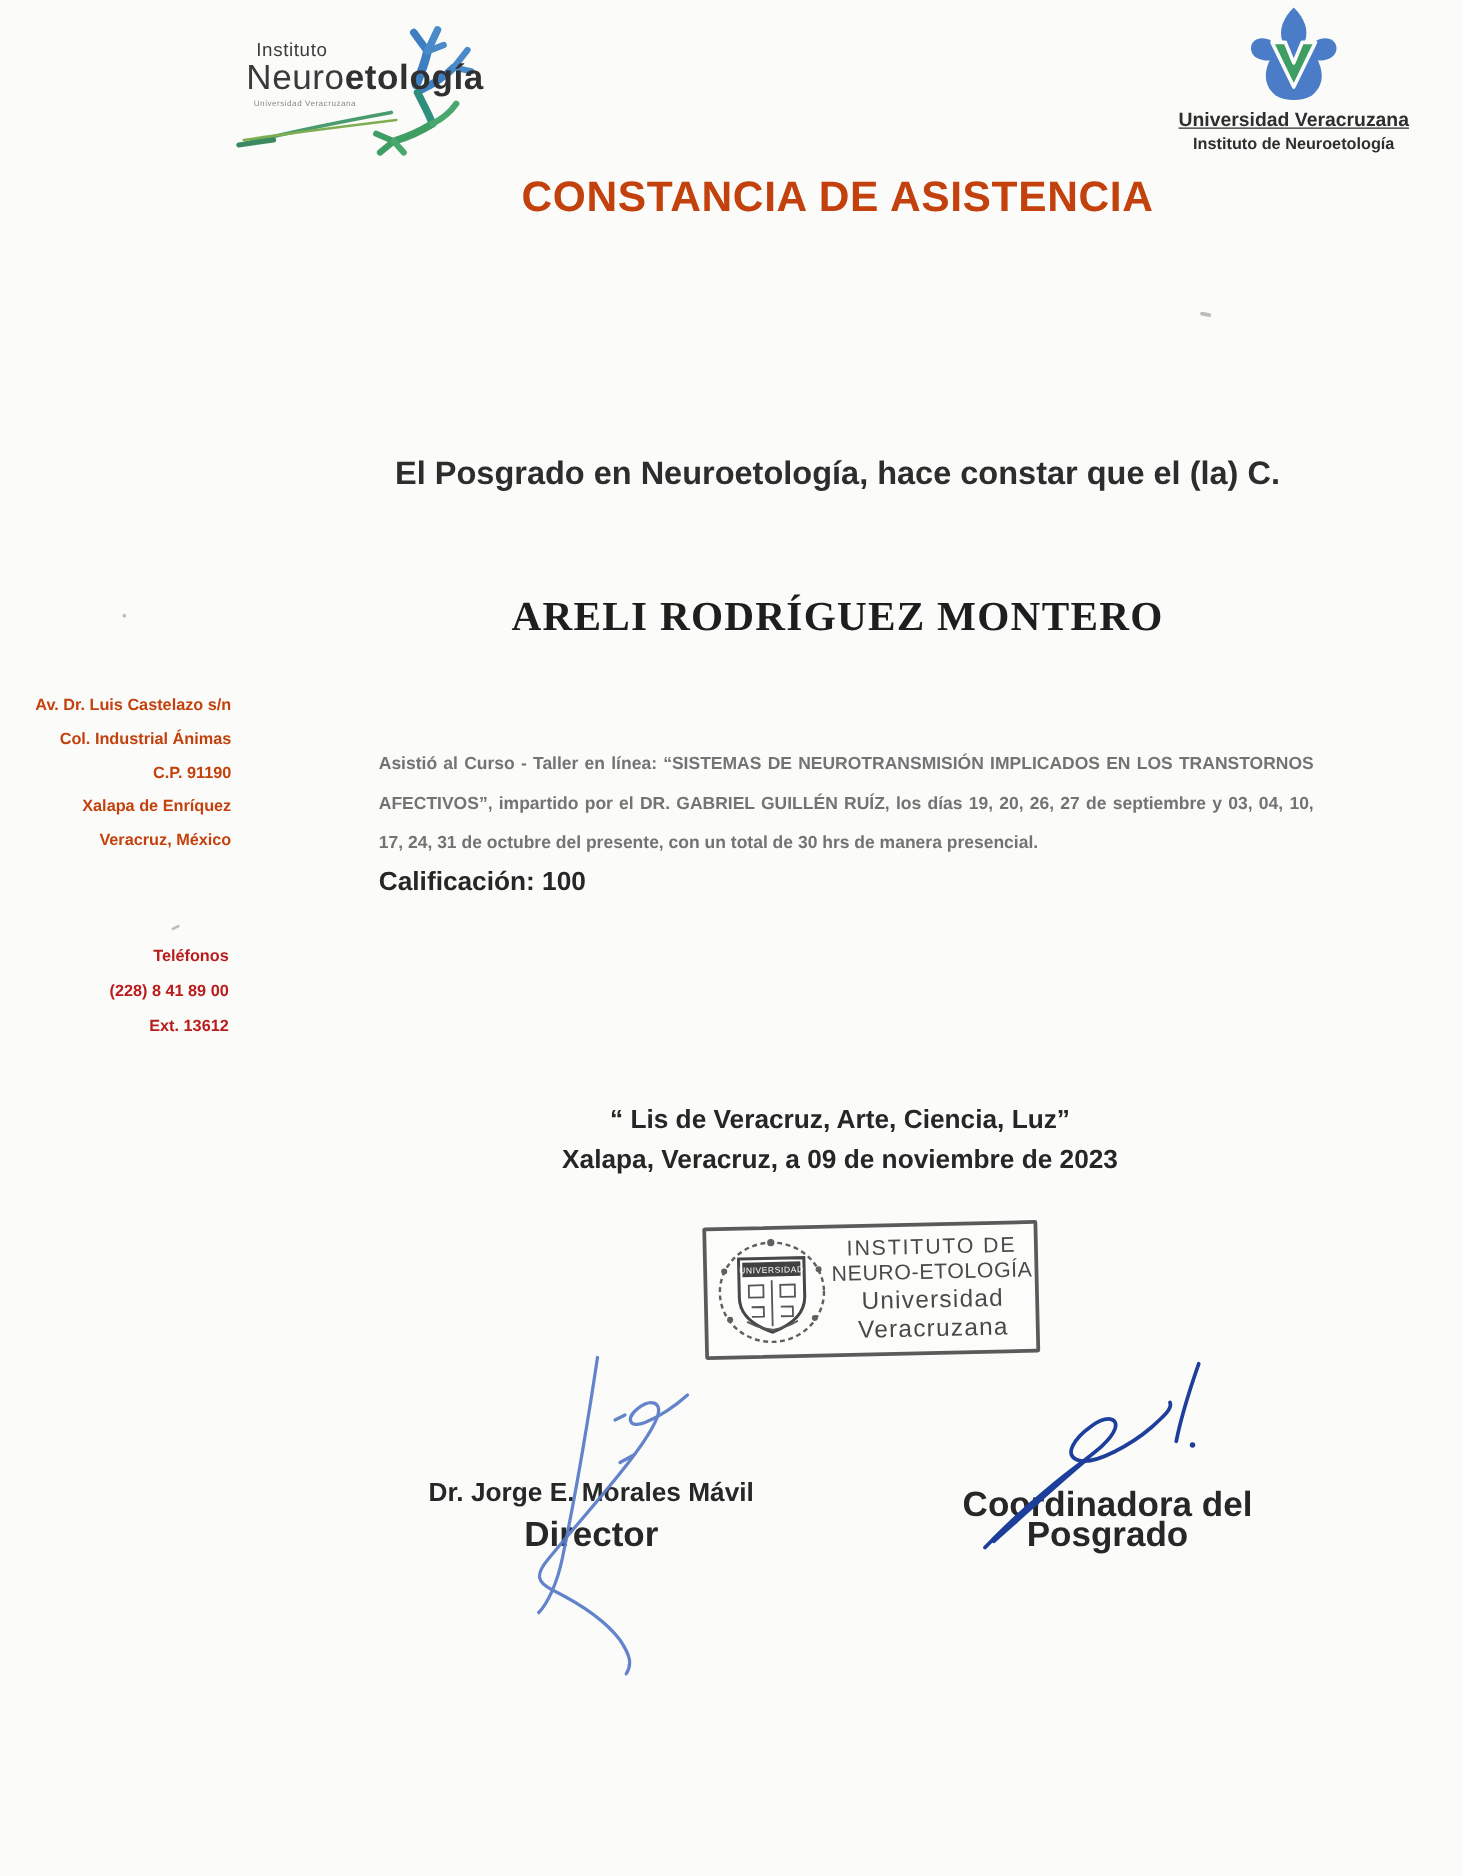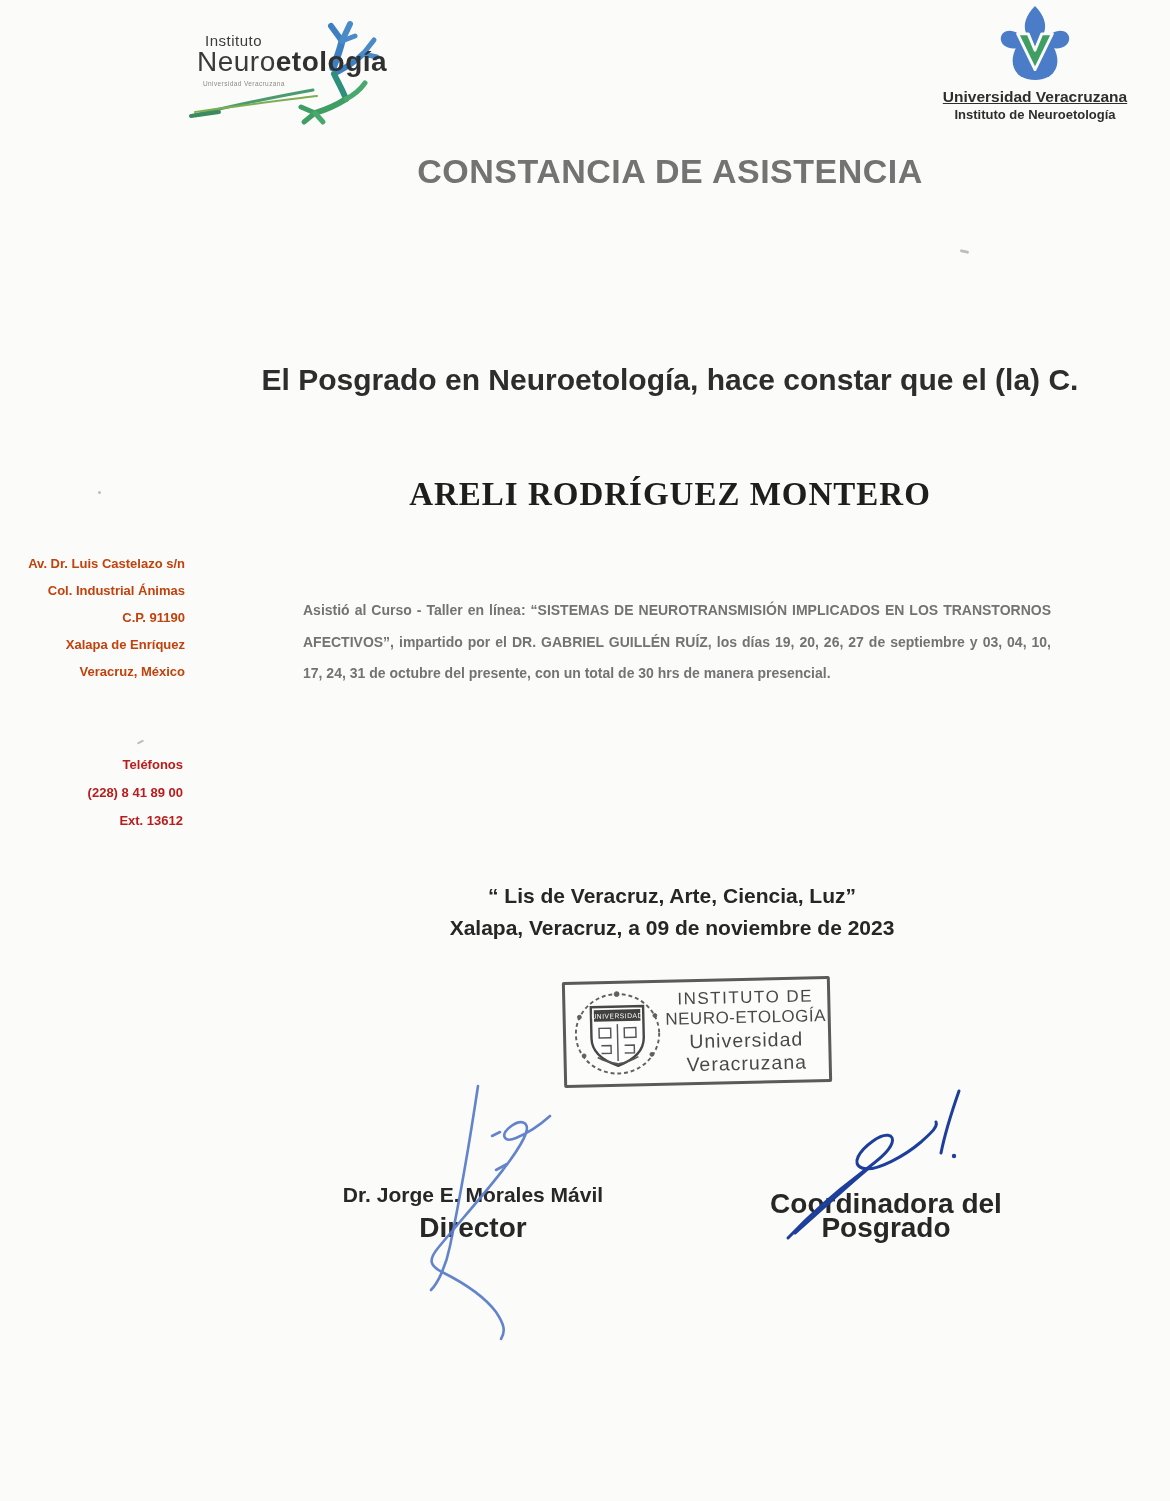--- a/index.html
+++ b/index.html
@@ -19,25 +19,25 @@
   .logo-left .cap{position:absolute;left:20px;top:60px;font-size:6.5px;color:#8a8a8a;letter-spacing:.4px;}
   .neuron-svg{position:absolute;left:88px;top:-8px;}
   .streak-svg{position:absolute;left:2px;top:62px;}
 
   
   .logo-right{left:920px;top:4px;width:230px;height:120px;text-align:center;}
   .fleur-svg{display:block;margin:0 auto;}
   .uv-title{font-size:15.5px;font-weight:700;text-decoration:underline;color:#2e2e2e;margin-top:2px;}
   .uv-sub{font-size:13px;font-weight:700;color:#2e2e2e;margin-top:1px;}
 
-  .doc-title{left:235px;top:152px;width:870px;text-align:center;
-    font-size:34px;font-weight:700;color:#737373;letter-spacing:.5px;}
+  .doc-title{left:235px;top:139px;width:870px;text-align:center;
+    font-size:34px;font-weight:700;color:#c2410c;letter-spacing:.5px;}
 
   .intro{left:235px;top:363px;width:870px;text-align:center;
-    font-size:30px;font-weight:700;color:#2d2d2d;}
+    font-size:26px;font-weight:700;color:#2d2d2d;}
 
   .recipient{left:235px;top:476px;width:870px;text-align:center;
     font-family:"Liberation Serif",serif;font-size:33px;font-weight:700;color:#1e1e1e;letter-spacing:1px;}
 
   .addr{left:15px;top:550px;width:170px;text-align:right;
     font-size:13px;font-weight:700;color:#c2410c;line-height:27px;}
   .phones{left:15px;top:751px;width:168px;text-align:right;
     font-size:13px;font-weight:700;color:#b91c1c;line-height:28px;}
 
   .body-block{left:303px;top:595px;width:748px;}
@@ -126,20 +126,21 @@
 </div>
 
 <div class="abs phones">
   <div>Teléfonos</div>
   <div>(228) 8 41 89 00</div>
   <div>Ext. 13612</div>
 </div>
 
 <div class="abs body-block">
   <div class="body-par">Asistió al Curso - Taller en línea: “SISTEMAS DE NEUROTRANSMISIÓN IMPLICADOS EN LOS TRANSTORNOS AFECTIVOS”, impartido por el DR. GABRIEL GUILLÉN RUÍZ, los días 19, 20, 26, 27 de septiembre y 03, 04, 10, 17, 24, 31 de octubre del presente, con un total de 30 hrs de manera presencial.</div>
+  <div class="grade">Calificación: 100</div>
 </div>
 
 <div class="abs motto">“ Lis de Veracruz, Arte, Ciencia, Luz”</div>
 <div class="abs dateline">Xalapa, Veracruz, a 09 de noviembre de 2023</div>
 
 <div class="abs stamp">
   <svg width="92" height="92" viewBox="0 0 95 92" style="margin-left:6px;">
     <g stroke="#555" fill="none">
       <ellipse cx="47" cy="46" rx="43" ry="41" stroke-width="2" stroke-dasharray="4 3"></ellipse>
       <circle cx="47" cy="5" r="2.5" fill="#555"></circle>

